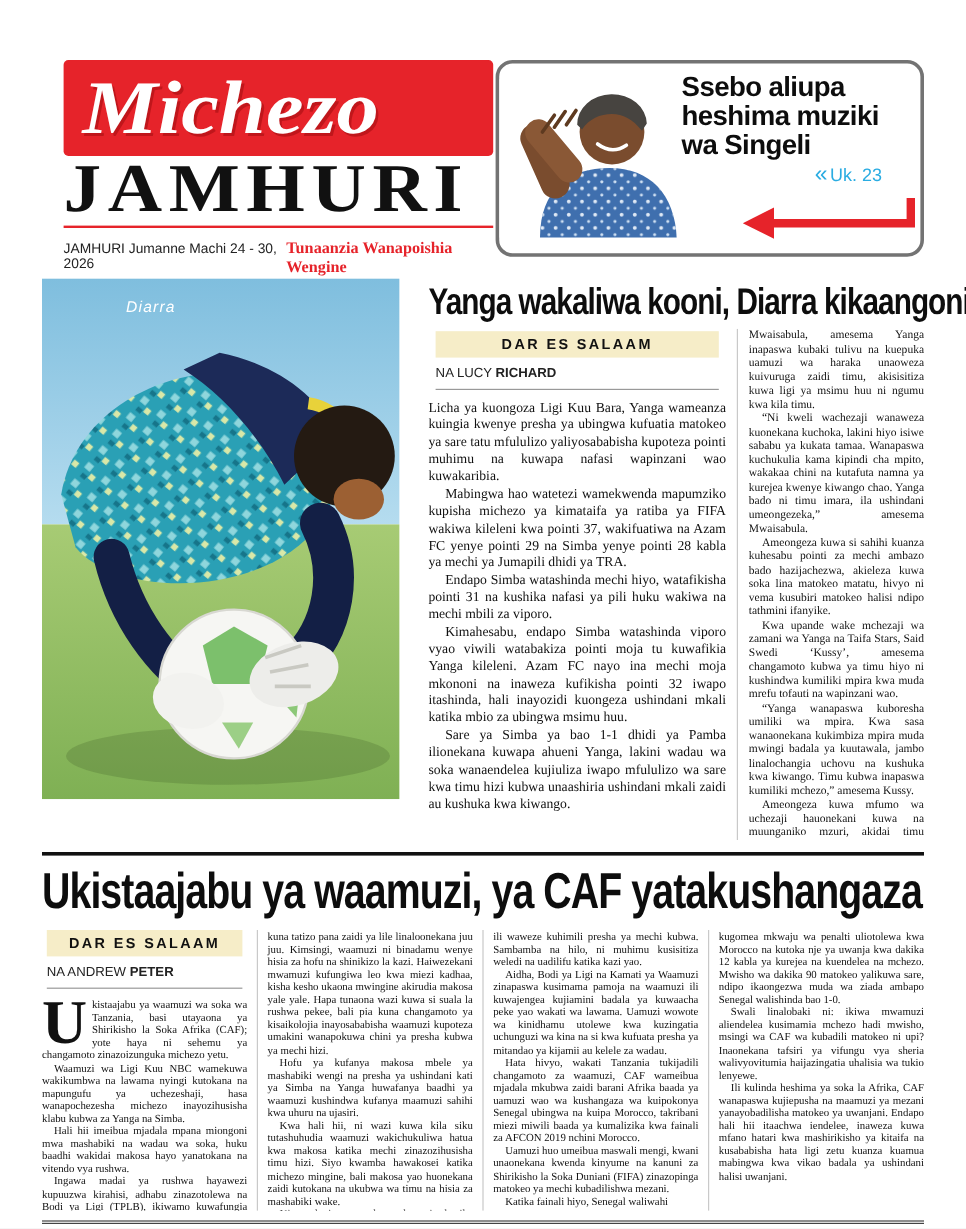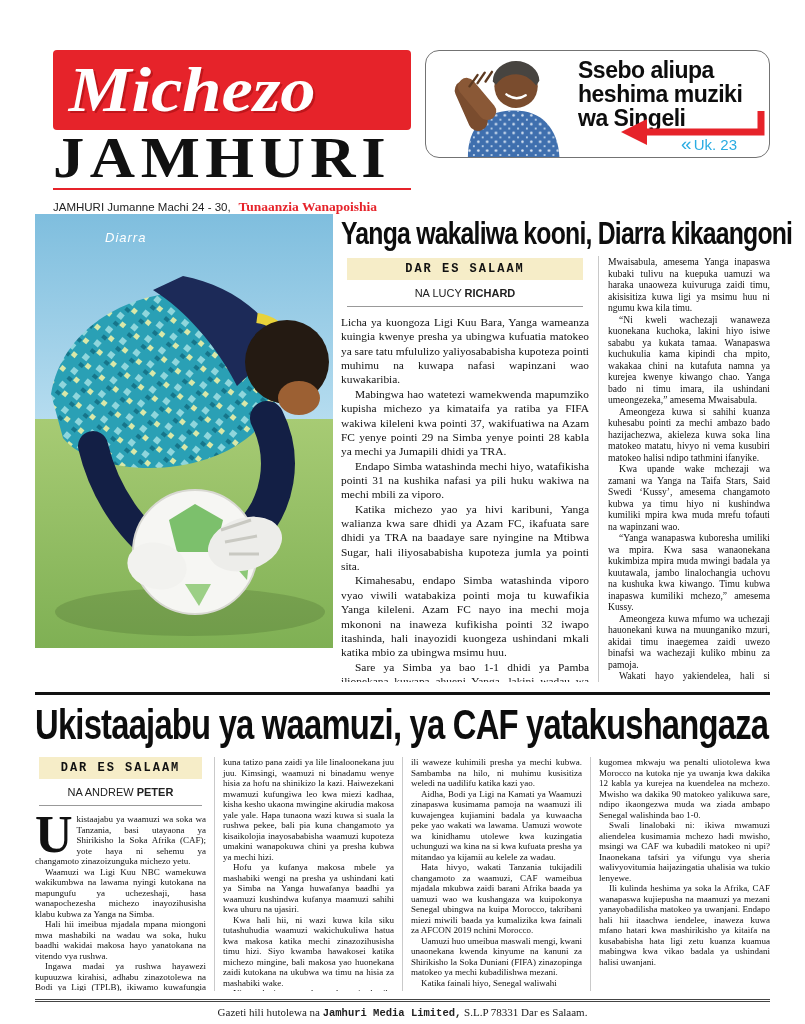--- a/index.html
+++ b/index.html
@@ -3,21 +3,21 @@
 <meta charset="utf-8">
 <style>
   * { margin:0; padding:0; box-sizing:border-box; }
   html,body { background:#e8e8e8; }
   .page {
     position:relative; width:805px; height:1024px; margin:0 auto;
     background:#fff; padding:50px 35px 0 35px; overflow:hidden;
     font-family:"Liberation Serif", serif; color:#1a1a1a;
   }
   
-  .masthead { display:flex; gap:12px; height:158px; }
+  .masthead { display:flex; height:158px; }
   .masthead-left { width:378px; padding-left:18px; }
   .michezo-box {
     width:358px; height:80px; background:#e6232a; border-radius:4px;
     display:flex; align-items:center; overflow:hidden;
   }
   .michezo {
     font-family:"Liberation Serif", serif; font-style:italic; font-weight:bold;
     font-size:63px; color:#fff; line-height:1; padding-left:14px; white-space:nowrap;
     transform:scaleX(1.12); transform-origin:left center;
     text-shadow:2px 2px 0 rgba(120,0,0,.35);
@@ -28,58 +28,58 @@
     transform:scaleX(1.1); transform-origin:left center;
   }
   .dateline-row {
     border-top:2px solid #e6232a; margin-top:2px; padding-top:9px;
     display:flex; justify-content:center; align-items:baseline; width:358px;
   }
   .dateline { font-family:"Liberation Sans", sans-serif; font-size:11.5px; color:#222; }
   .slogan { font-family:"Liberation Serif", serif; font-weight:bold; font-size:13.5px; color:#e6232a; }
   
   .promo {
-    position:relative; flex:1; height:108px; border:1px solid #737373;
+    position:relative; flex:1; height:164px; border:3px solid #737373;
     border-radius:14px; background:#fff; display:flex; overflow:hidden; cursor:pointer;
   }
   .promo-photo { width:148px; height:100%; flex:none; }
   .promo-text { padding:8px 6px 0 4px; }
   .promo-headline {
     font-family:"Liberation Sans", sans-serif; font-weight:bold; font-size:23px;
     line-height:1.04; letter-spacing:-.5px; color:#0d0d0d;
   }
   .promo-ref {
     margin-top:2px; text-align:right; padding-right:26px;
     font-family:"Liberation Sans", sans-serif; font-weight:normal; font-size:15px; color:#2aace2;
   }
   .promo-ref .chev { font-size:19px; letter-spacing:-2px; }
   .promo-arrow { position:absolute; right:2px; bottom:4px; }
   
-  .article1 { display:flex; gap:8px; margin-top:6px; height:470px; }
+  .article1 { display:flex; gap:24px; margin-top:24px; height:470px; }
   .photo-wrap { position:relative; width:298px; height:434px; flex:none; }
   .photo-wrap svg { display:block; }
   .photo-caption {
     position:absolute; top:16px; left:70px; color:#fff; font-family:"Liberation Sans", sans-serif;
     font-size:13px; letter-spacing:1px; font-style:italic;
   }
   .a1-right { flex:1; min-width:0; }
   .headline1 {
     font-family:"Liberation Sans", sans-serif; font-weight:bold; font-size:31px;
     letter-spacing:-1px; white-space:nowrap; color:#0d0d0d;
     transform:scaleX(.8); transform-origin:left center; line-height:40px;
   }
   .a1-cols { display:flex; margin-top:2px; height:426px; overflow:hidden; }
   .a1-colA { width:258px; padding-right:9px; border-right:1px solid #c9c9c9; }
   .a1-colB { flex:1; padding-left:9px; }
   .byline-block { margin:2px 6px 8px 6px; border-bottom:1px solid #999; padding-bottom:7px; }
   .dateline-box {
-    background:#f6edc8; text-align:center; font-family:Liberation Mono, monospace;
+    background:#f6edc8; text-align:center; font-family:Liberation Sans, sans-serif;
     font-weight:bold; font-size:12px; letter-spacing:2px; padding:4px 0; color:#111;
   }
-  .byline { text-align:center; font-family:"Liberation Sans", sans-serif; font-size:11px; margin-top:7px; color:#222; }
+  .byline { text-align:left; font-family:"Liberation Sans", sans-serif; font-size:11px; margin-top:7px; color:#222; }
   .byline b { font-weight:bold; }
   .bodyA p { font-size:11.4px; line-height:1.26; text-align:justify; text-indent:14px; color:#111; }
   .bodyB p { font-size:9.6px;  line-height:1.2;  text-align:justify; text-indent:11px; color:#111; }
   .bodyA p.first, .bodyB p.first { text-indent:0; }
   
   .section-divider { border-top:3px solid #111; margin:8px 0 6px 0; }
   .headline2 {
     font-family:"Liberation Sans", sans-serif; font-weight:bold; font-size:42px;
     letter-spacing:-1px; white-space:nowrap; color:#0d0d0d; line-height:48px;
     transform:scaleX(.78); transform-origin:left center; margin-bottom:8px;
@@ -203,21 +203,20 @@
           <div class="byline-block">
             <div class="dateline-box">DAR ES SALAAM</div>
             <div class="byline">
               <span>NA LUCY</span>
               <b>RICHARD</b>
             </div>
           </div>
           <p class="first">Licha ya kuongoza Ligi Kuu Bara, Yanga wameanza kuingia kwenye presha ya ubingwa kufuatia matokeo ya sare tatu mfululizo yaliyosababisha kupoteza pointi muhimu na kuwapa nafasi wapinzani wao kuwakaribia.</p>
           <p>Mabingwa hao watetezi wamekwenda mapumziko kupisha michezo ya kimataifa ya ratiba ya FIFA wakiwa kileleni kwa pointi 37, wakifuatiwa na Azam FC yenye pointi 29 na Simba yenye pointi 28 kabla ya mechi ya Jumapili dhidi ya TRA.</p>
           <p>Endapo Simba watashinda mechi hiyo, watafikisha pointi 31 na kushika nafasi ya pili huku wakiwa na mechi mbili za viporo.</p>
-          <p>Katika michezo yao ya hivi karibuni, Yanga walianza kwa sare dhidi ya Azam FC, ikafuata sare dhidi ya TRA na baadaye sare nyingine na Mtibwa Sugar, hali iliyosababisha kupoteza jumla ya pointi sita.</p>
           <p>Kimahesabu, endapo Simba watashinda viporo vyao viwili watabakiza pointi moja tu kuwafikia Yanga kileleni. Azam FC nayo ina mechi moja mkononi na inaweza kufikisha pointi 32 iwapo itashinda, hali inayozidi kuongeza ushindani mkali katika mbio za ubingwa msimu huu.</p>
           <p>Sare ya Simba ya bao 1-1 dhidi ya Pamba ilionekana kuwapa ahueni Yanga, lakini wadau wa soka wanaendelea kujiuliza iwapo mfululizo wa sare kwa timu hizi kubwa unaashiria ushindani mkali zaidi au kushuka kwa kiwango.</p>
 
         </div>
         <div class="a1-colB bodyB">
           <p class="first">Mwaisabula, amesema Yanga inapaswa kubaki tulivu na kuepuka uamuzi wa haraka unaoweza kuivuruga zaidi timu, akisisitiza kuwa ligi ya msimu huu ni ngumu kwa kila timu.</p>
           <p>“Ni kweli wachezaji wanaweza kuonekana kuchoka, lakini hiyo isiwe sababu ya kukata tamaa. Wanapaswa kuchukulia kama kipindi cha mpito, wakakaa chini na kutafuta namna ya kurejea kwenye kiwango chao. Yanga bado ni timu imara, ila ushindani umeongezeka,” amesema Mwaisabula.</p>
           <p>Ameongeza kuwa si sahihi kuanza kuhesabu pointi za mechi ambazo bado hazijachezwa, akieleza kuwa soka lina matokeo matatu, hivyo ni vema kusubiri matokeo halisi ndipo tathmini ifanyike.</p>
           <p>Kwa upande wake mchezaji wa zamani wa Yanga na Taifa Stars, Said Swedi ‘Kussy’, amesema changamoto kubwa ya timu hiyo ni kushindwa kumiliki mpira kwa muda mrefu tofauti na wapinzani wao.</p>
           <p>“Yanga wanapaswa kuboresha umiliki wa mpira. Kwa sasa wanaonekana kukimbiza mpira muda mwingi badala ya kuutawala, jambo linalochangia uchovu na kushuka kwa kiwango. Timu kubwa inapaswa kumiliki mchezo,” amesema Kussy.</p>

